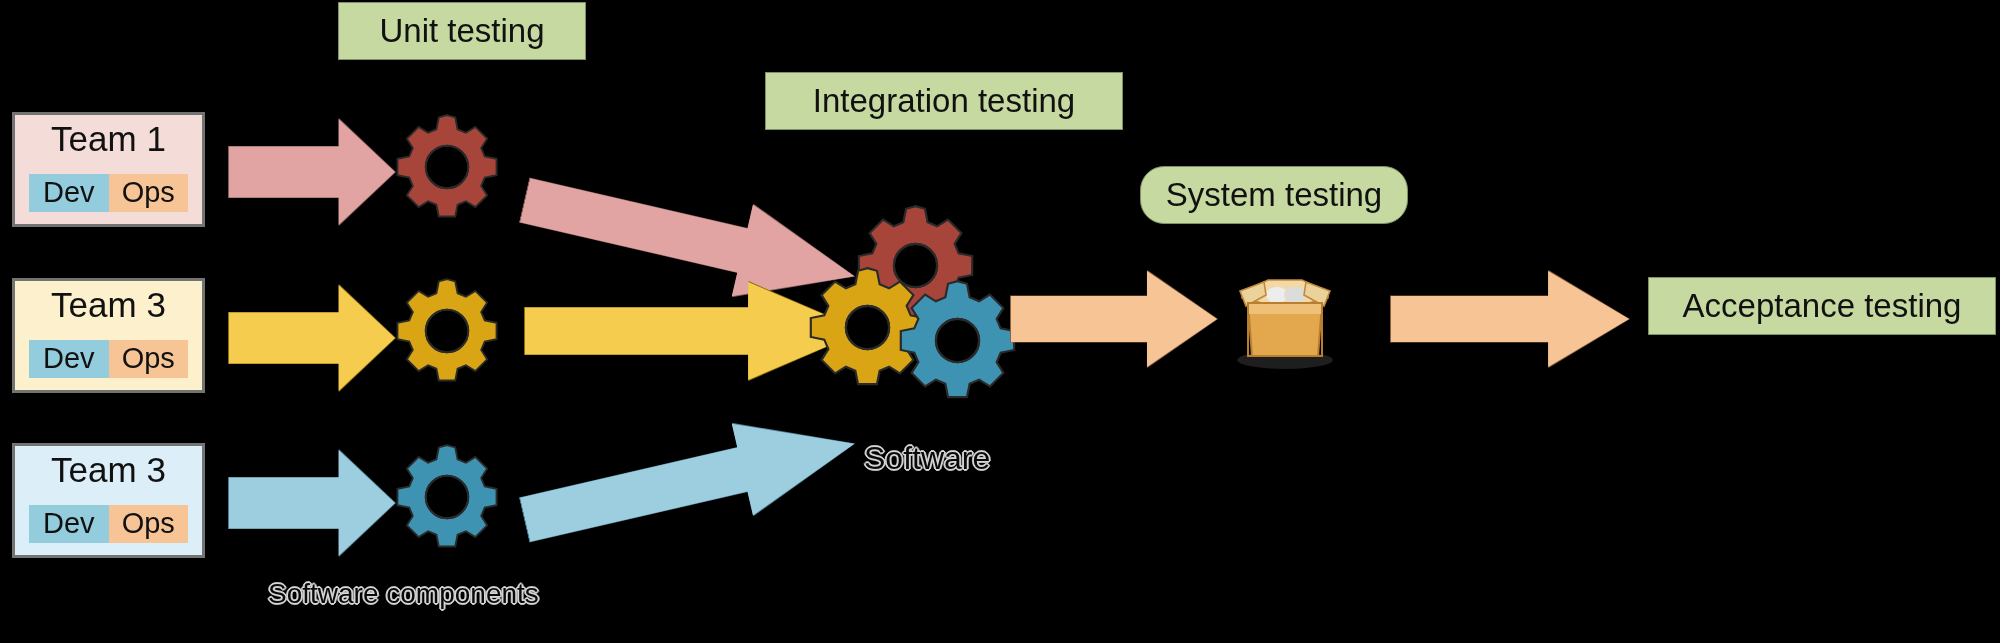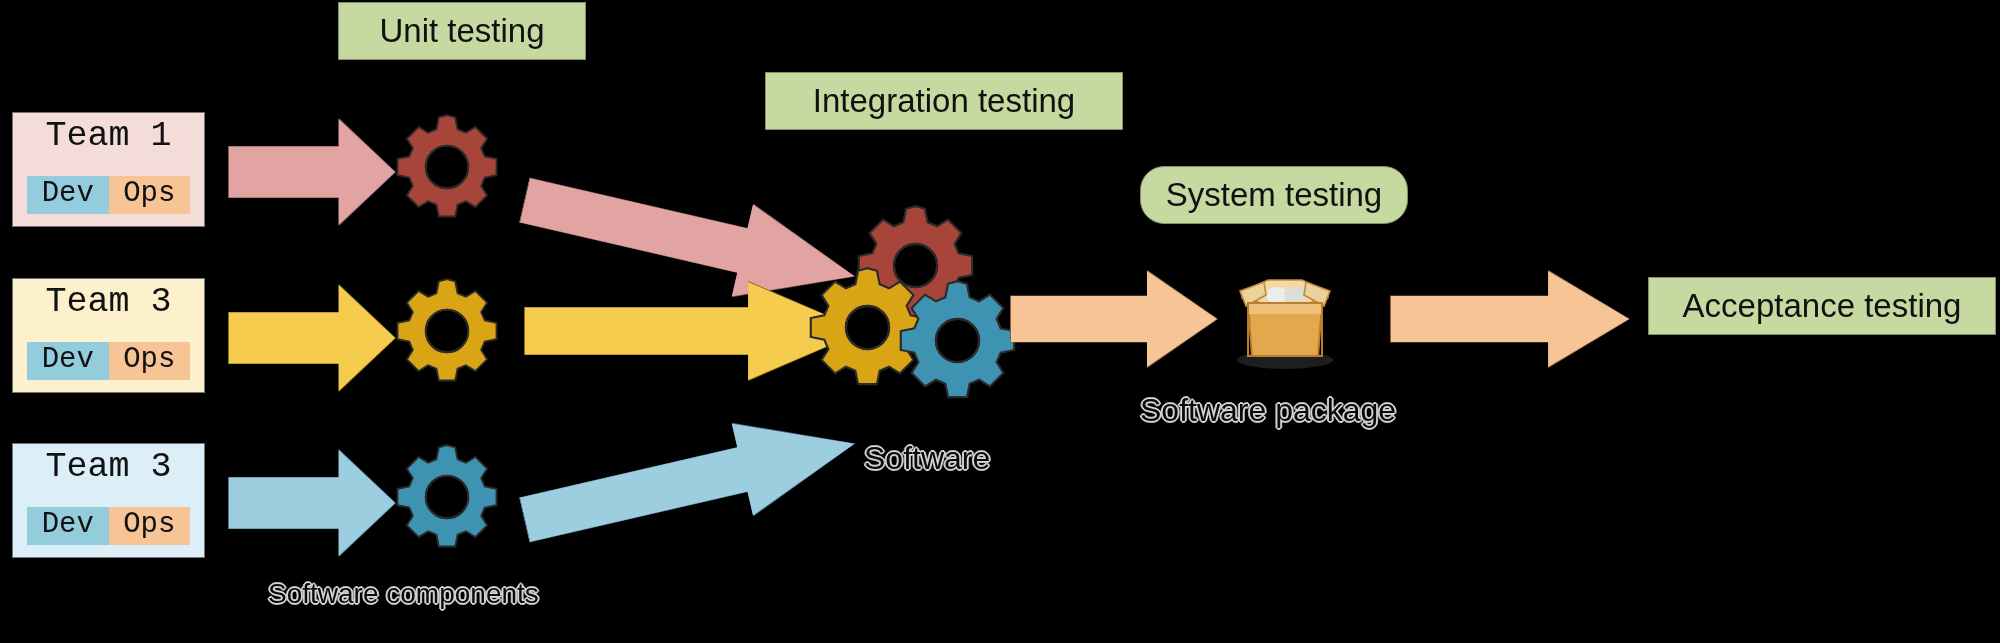--- a/index.html
+++ b/index.html
@@ -1,21 +1,21 @@
 <!DOCTYPE html>
 <html><head>
 <meta charset="utf-8">
 <style>
   html,body{margin:0;padding:0;background:#000;}
   body{width:2000px;height:643px;position:relative;overflow:hidden;
        font-family:"Liberation Sans","DejaVu Sans",sans-serif;}
   .stage{position:absolute;left:0;top:0;width:2000px;height:643px;}
 
   
-  .team{position:absolute;border:1px solid #737373;box-sizing:border-box;font-family:Liberation Mono, monospace;}
+  .team{position:absolute;border:3px solid #737373;box-sizing:border-box;}
   .team .tname{position:absolute;left:0;right:0;top:6px;text-align:center;
       font-size:35px;color:#111;line-height:1;}
   .team .subrow{position:absolute;left:14px;right:14px;bottom:12px;
       display:flex;}
   .team .chip{flex:1;text-align:center;font-size:29px;color:#111;
       padding:3px 0 5px 0;line-height:1.05;}
   .chip.dev{background:#92CCDD;}
   .chip.ops{background:#F7C496;}
 
   
@@ -209,15 +209,14 @@
   <div style="position:absolute;left:1390px;top:270px;width:240px;height:98px;">
     <div class="arrow-edge" style="left:0;top:0;width:240px;height:98px;background:#8a6340;"></div>
     <div class="arrow" style="left:1px;top:1px;width:238px;height:96px;background:#F7C496;"></div>
     <span class="alabel" style="left:18px;top:27px;font-size:33px;">Deployment</span>
   </div>
 
   <div class="caption" style="left:268px;top:578px;font-size:28px;">Software components</div>
 
   <div class="caption" style="left:864px;top:440px;font-size:32px;">Software</div>
 
-  <div class="caption" style="left:1140px;top:392px;font-size:32px;">Software package</div>
 
 </div>
 
 </body></html>

